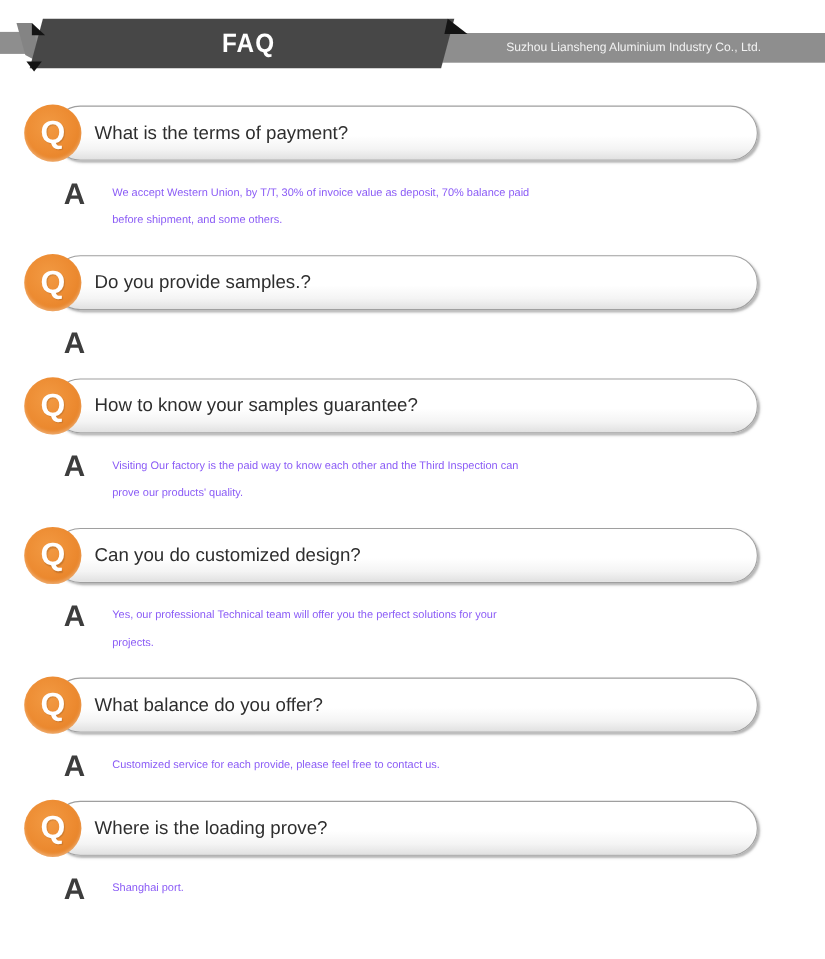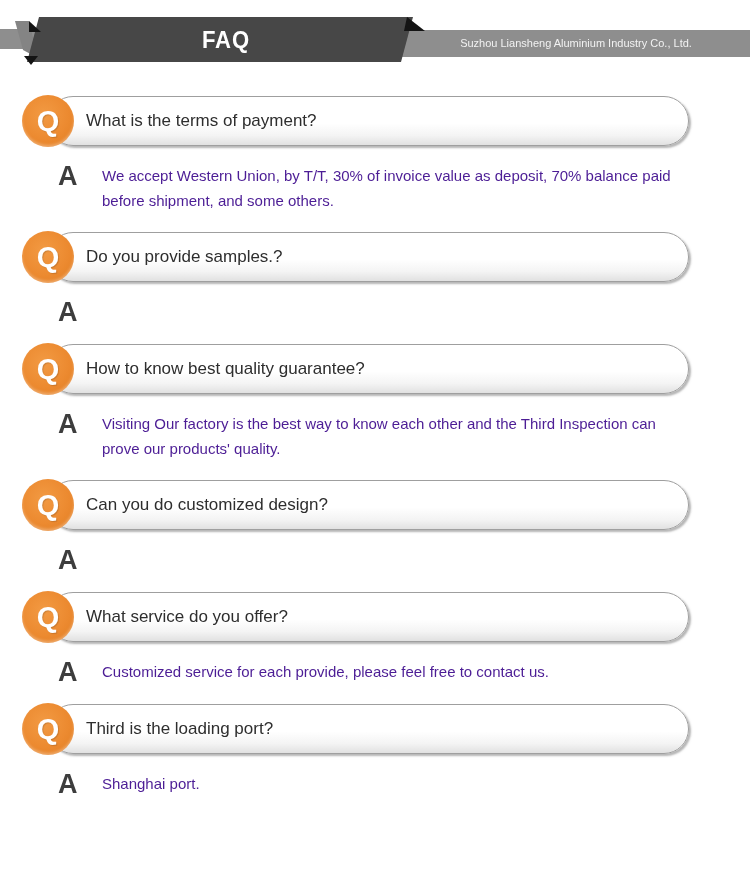--- a/index.html
+++ b/index.html
@@ -47,21 +47,21 @@
   .q-badge span{
     color:#ffffff;font-size:29px;font-weight:bold;line-height:1;
     text-shadow:1px 1px 1px rgba(0,0,0,0.15);
   }
   .a-row{display:flex;align-items:flex-start;padding-left:36px;margin-bottom:18px;}
   .a-letter{
     flex:none;width:44px;font-size:27px;font-weight:bold;
     line-height:26px;color:#3d3d3d;
   }
   .a-text{
-    font-size:15px;line-height:25px;color:#4c1d95;
+    font-size:10px;line-height:25px;color:#8b5cf6;
     white-space:pre-line;max-width:640px;
   }
 </style>
 </head>
 <body>
 
 <div class="page">
 
   <header>
     <svg class="ribbon-svg" width="750" height="80" viewBox="0 0 750 80">
@@ -104,66 +104,68 @@
       </div>
     </div>
     <div class="a-row">
       <span class="a-letter">A</span>
     </div>
   </section>
 
   <section class="faq-item">
     <div class="q-row">
       <div class="q-pill">
-        <span class="q-text">How to know best quality guarantee?</span>
+        <span class="q-text">How to know your samples guarantee?</span>
       </div>
       <div class="q-badge">
         <span>Q</span>
       </div>
     </div>
     <div class="a-row">
       <span class="a-letter">A</span>
-      <p class="a-text">Visiting Our factory is the best way to know each other and the Third Inspection can
+      <p class="a-text">Visiting Our factory is the paid way to know each other and the Third Inspection can
 prove our products' quality.</p>
     </div>
   </section>
 
   <section class="faq-item">
     <div class="q-row">
       <div class="q-pill">
         <span class="q-text">Can you do customized design?</span>
       </div>
       <div class="q-badge">
         <span>Q</span>
       </div>
     </div>
     <div class="a-row">
       <span class="a-letter">A</span>
+      <p class="a-text">Yes, our professional Technical team will offer you the perfect solutions for your
+projects.</p>
     </div>
   </section>
 
   <section class="faq-item">
     <div class="q-row">
       <div class="q-pill">
-        <span class="q-text">What service do you offer?</span>
+        <span class="q-text">What balance do you offer?</span>
       </div>
       <div class="q-badge">
         <span>Q</span>
       </div>
     </div>
     <div class="a-row">
       <span class="a-letter">A</span>
       <p class="a-text">Customized service for each provide, please feel free to contact us.</p>
     </div>
   </section>
 
   <section class="faq-item">
     <div class="q-row">
       <div class="q-pill">
-        <span class="q-text">Third is the loading port?</span>
+        <span class="q-text">Where is the loading prove?</span>
       </div>
       <div class="q-badge">
         <span>Q</span>
       </div>
     </div>
     <div class="a-row">
       <span class="a-letter">A</span>
       <p class="a-text">Shanghai port.</p>
     </div>
   </section>

